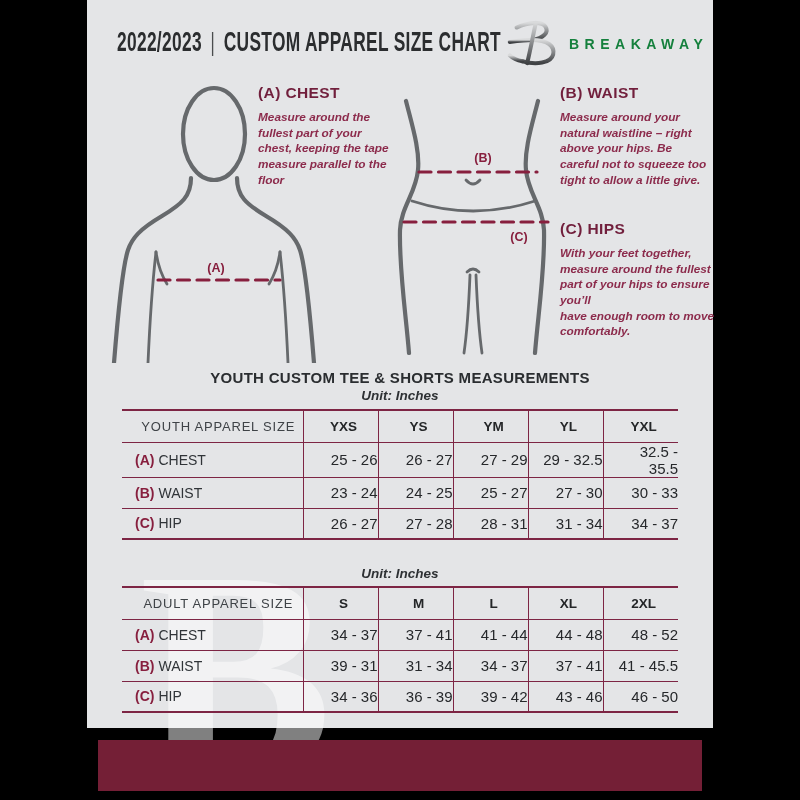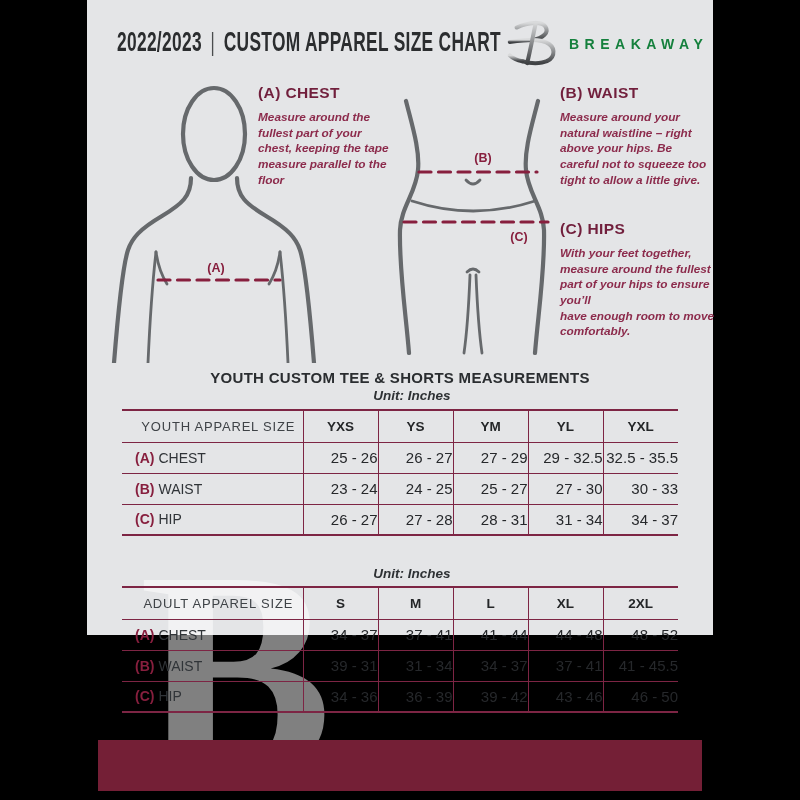--- a/index.html
+++ b/index.html
@@ -9,21 +9,21 @@
     --dash:#871f3e;
     --line:#7d2544;
     --page-bg:#e4e5e7;
     --figure:#66696c;
     --ink:#2b2d2f;
   }
   *{margin:0;padding:0;box-sizing:border-box;}
   html,body{background:#000;}
   body{font-family:"Liberation Sans",sans-serif;}
   .stage{position:relative;width:800px;height:800px;background:#000;overflow:hidden;}
-  .page{position:absolute;left:87px;top:0;width:626px;height:635px;background:var(--page-bg);}
+  .page{position:absolute;left:87px;top:0;width:626px;height:728px;background:var(--page-bg);}
 
   
   .hdr-title{position:absolute;left:30px;top:26px;white-space:nowrap;
     font-weight:bold;font-size:28px;color:var(--ink);
     transform:scaleX(0.62);transform-origin:left top;letter-spacing:0.5px;}
   .hdr-title .divider{font-weight:400;color:#4a4c4e;padding:0 14px;font-size:26px;}
   .logo{position:absolute;left:416px;top:15px;}
   .brand{position:absolute;left:482px;top:36px;font-size:14px;font-weight:bold;
     letter-spacing:5.5px;color:#15803d;white-space:nowrap;}
 
@@ -37,30 +37,30 @@
 
   
   .guide{position:absolute;}
   .guide h3{font-size:15.5px;font-weight:bold;color:var(--accent-heading);letter-spacing:0.4px;}
   .guide p{margin-top:8px;font-size:11.8px;font-style:italic;line-height:1.33;
     color:var(--accent-text);white-space:pre-line;font-weight:600;}
 
   
   .sec-title{position:absolute;left:0;width:626px;text-align:center;
     font-size:15px;font-weight:bold;color:#2a2d30;letter-spacing:0.3px;}
-  .sec-unit{position:absolute;left:12px;width:626px;text-align:center;
+  .sec-unit{position:absolute;left:0;width:626px;text-align:center;
     font-size:13.5px;font-style:italic;font-weight:600;color:#2e3134;}
 
   
   .size-table{position:absolute;left:35px;width:556px;border-collapse:collapse;
     table-layout:fixed;border-top:2.5px solid var(--line);z-index:1;}
   .size-table col.c-label{width:181px;}
   .size-table col.c-size{width:75px;}
   .size-table th,.size-table td{border-bottom:1.5px solid var(--line);}
-  .size-table th:nth-child(n+2),.size-table td:nth-child(n+2){border-left:1.5px solid var(--line);}
+  .size-table th:nth-child(n+2),.size-table td:nth-child(n+2){border-left:1.5px solid var(--line);padding-left:6px;}
   .size-table tbody tr:last-child td{border-bottom-width:2.5px;}
   .size-table thead th{height:32px;}
   .size-table tbody td{height:31px;}
   .size-table .label-h{font-size:13px;font-weight:400;letter-spacing:0.8px;
     color:#3f4347;text-align:center;padding-left:12px;}
   .size-table .size-h{font-size:13.5px;font-weight:bold;color:#242628;text-align:center;}
   .size-table .row-label{text-align:left;padding-left:13px;font-size:14px;color:#303438;}
   .size-table .row-label .marker{font-weight:bold;color:var(--dash);margin-right:4px;}
   .size-table .val{font-size:15px;color:#26282b;text-align:right;}
 

